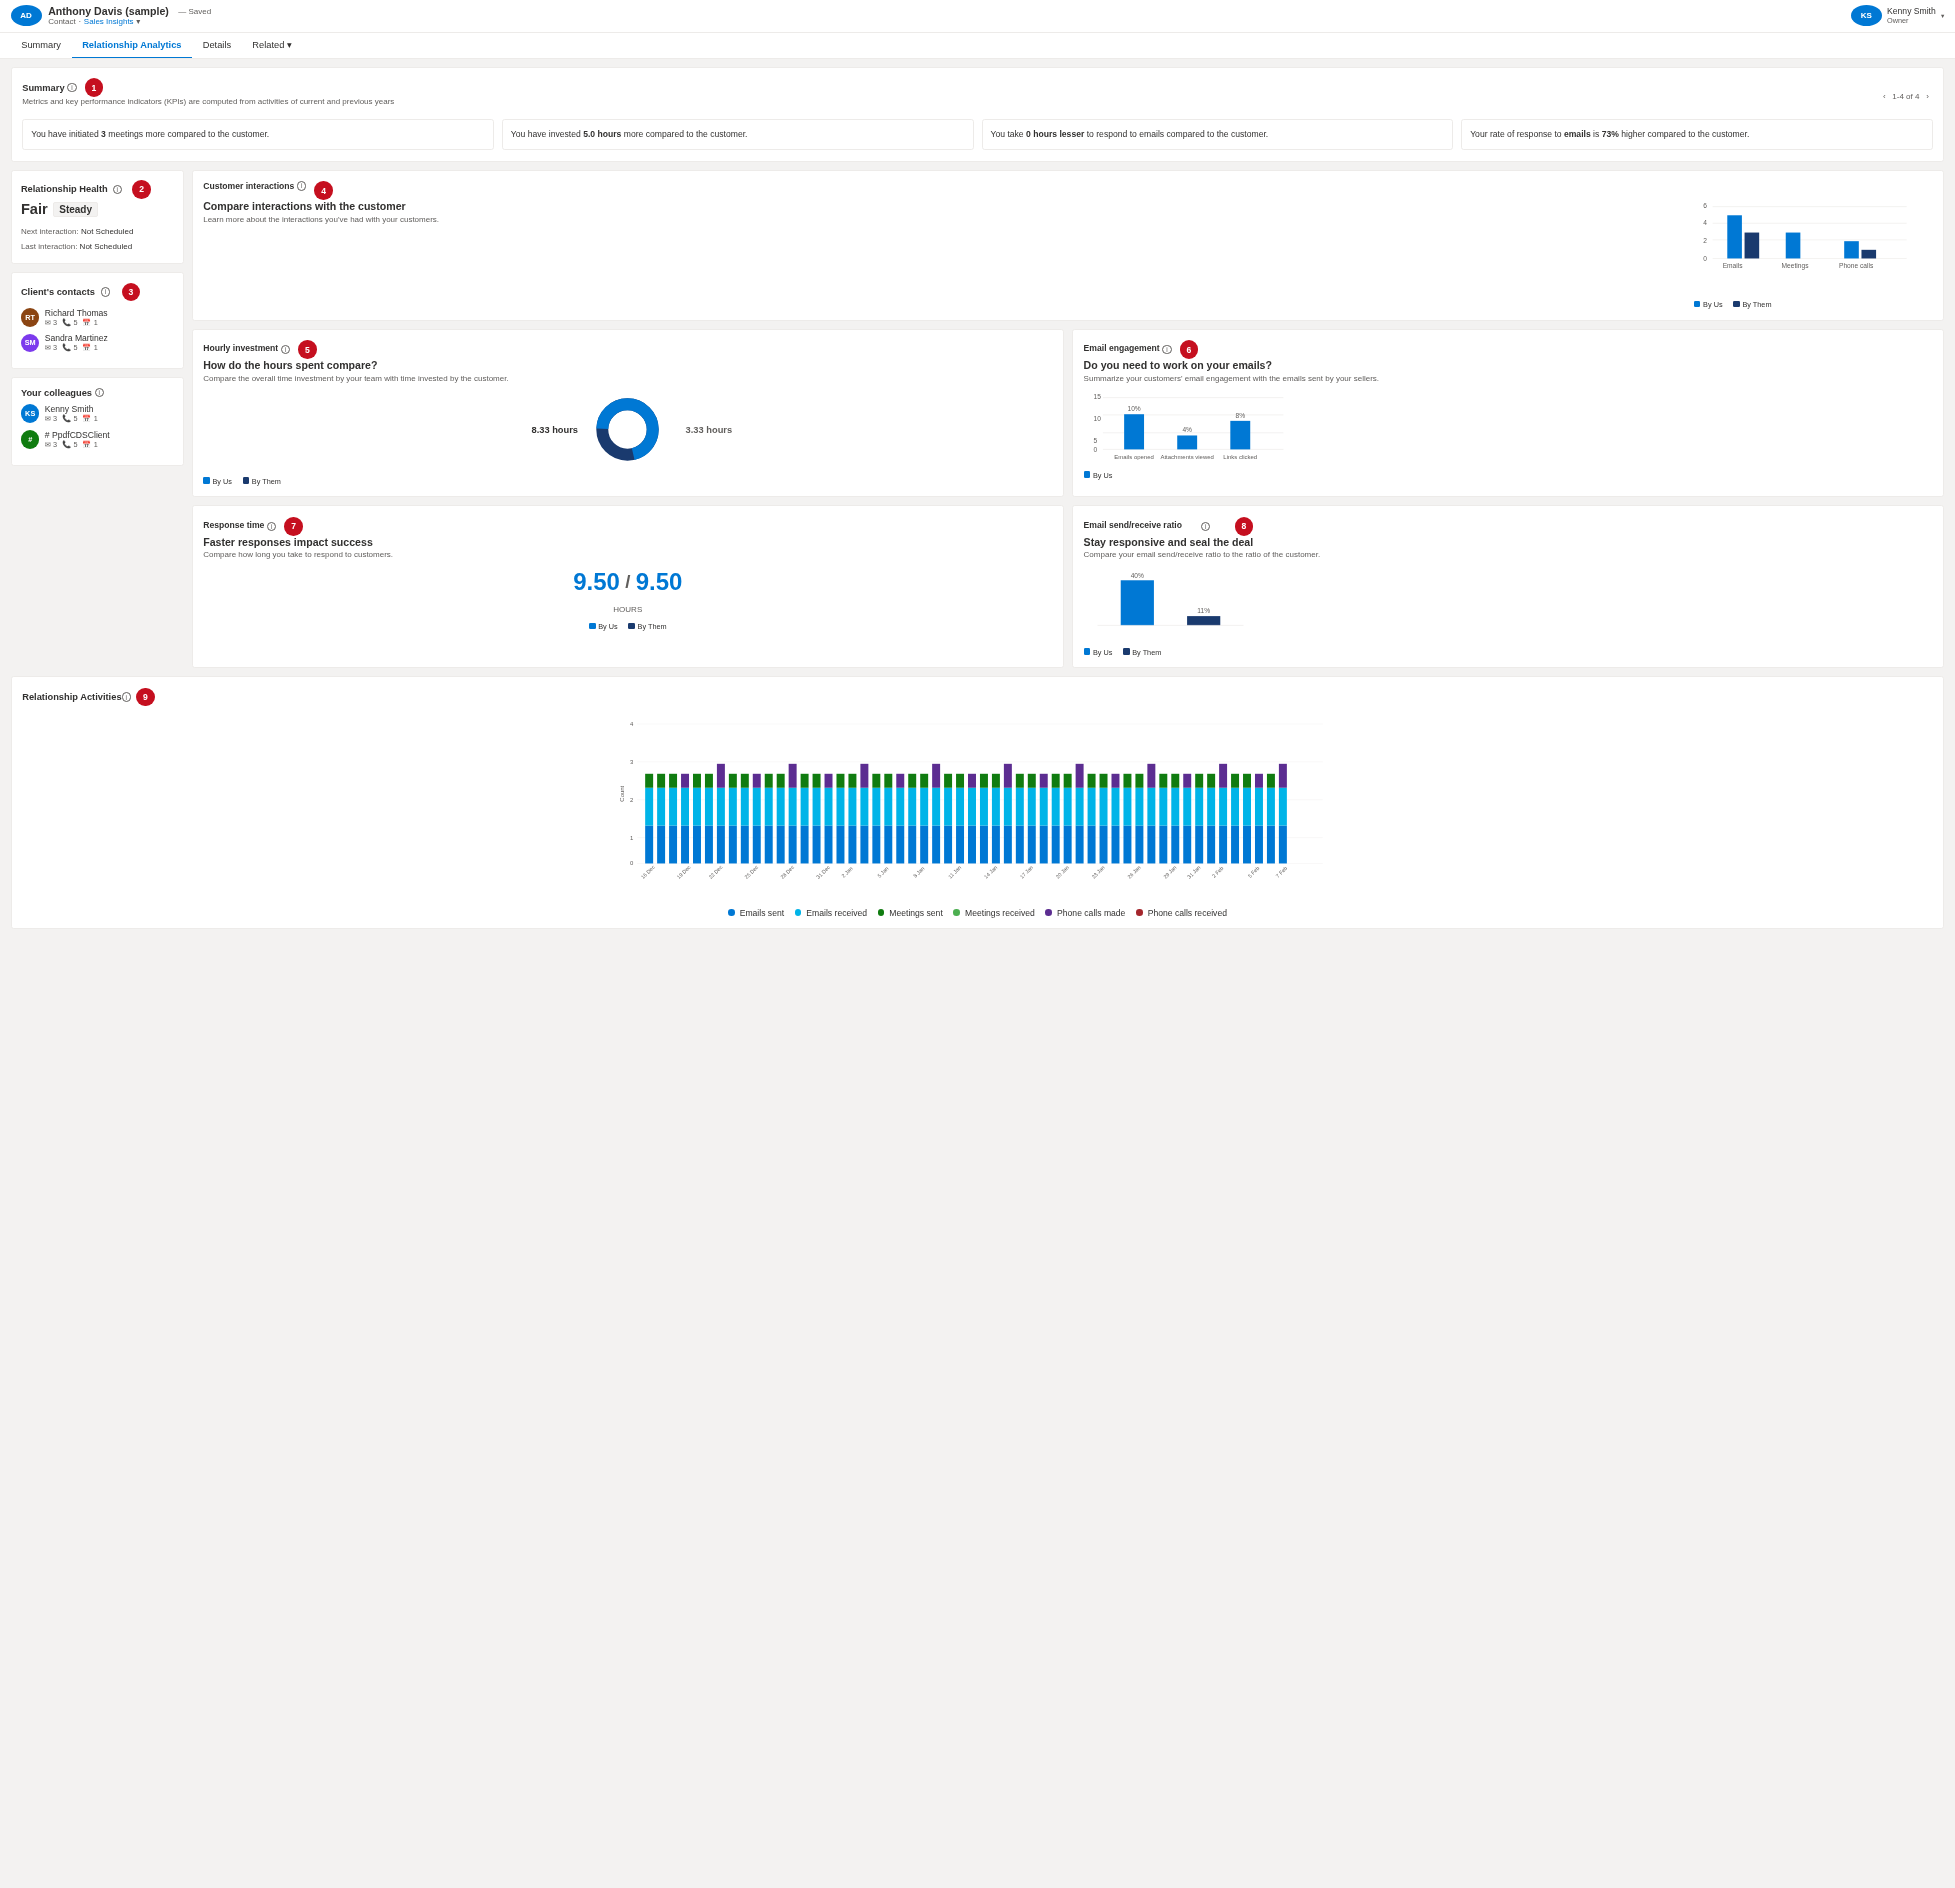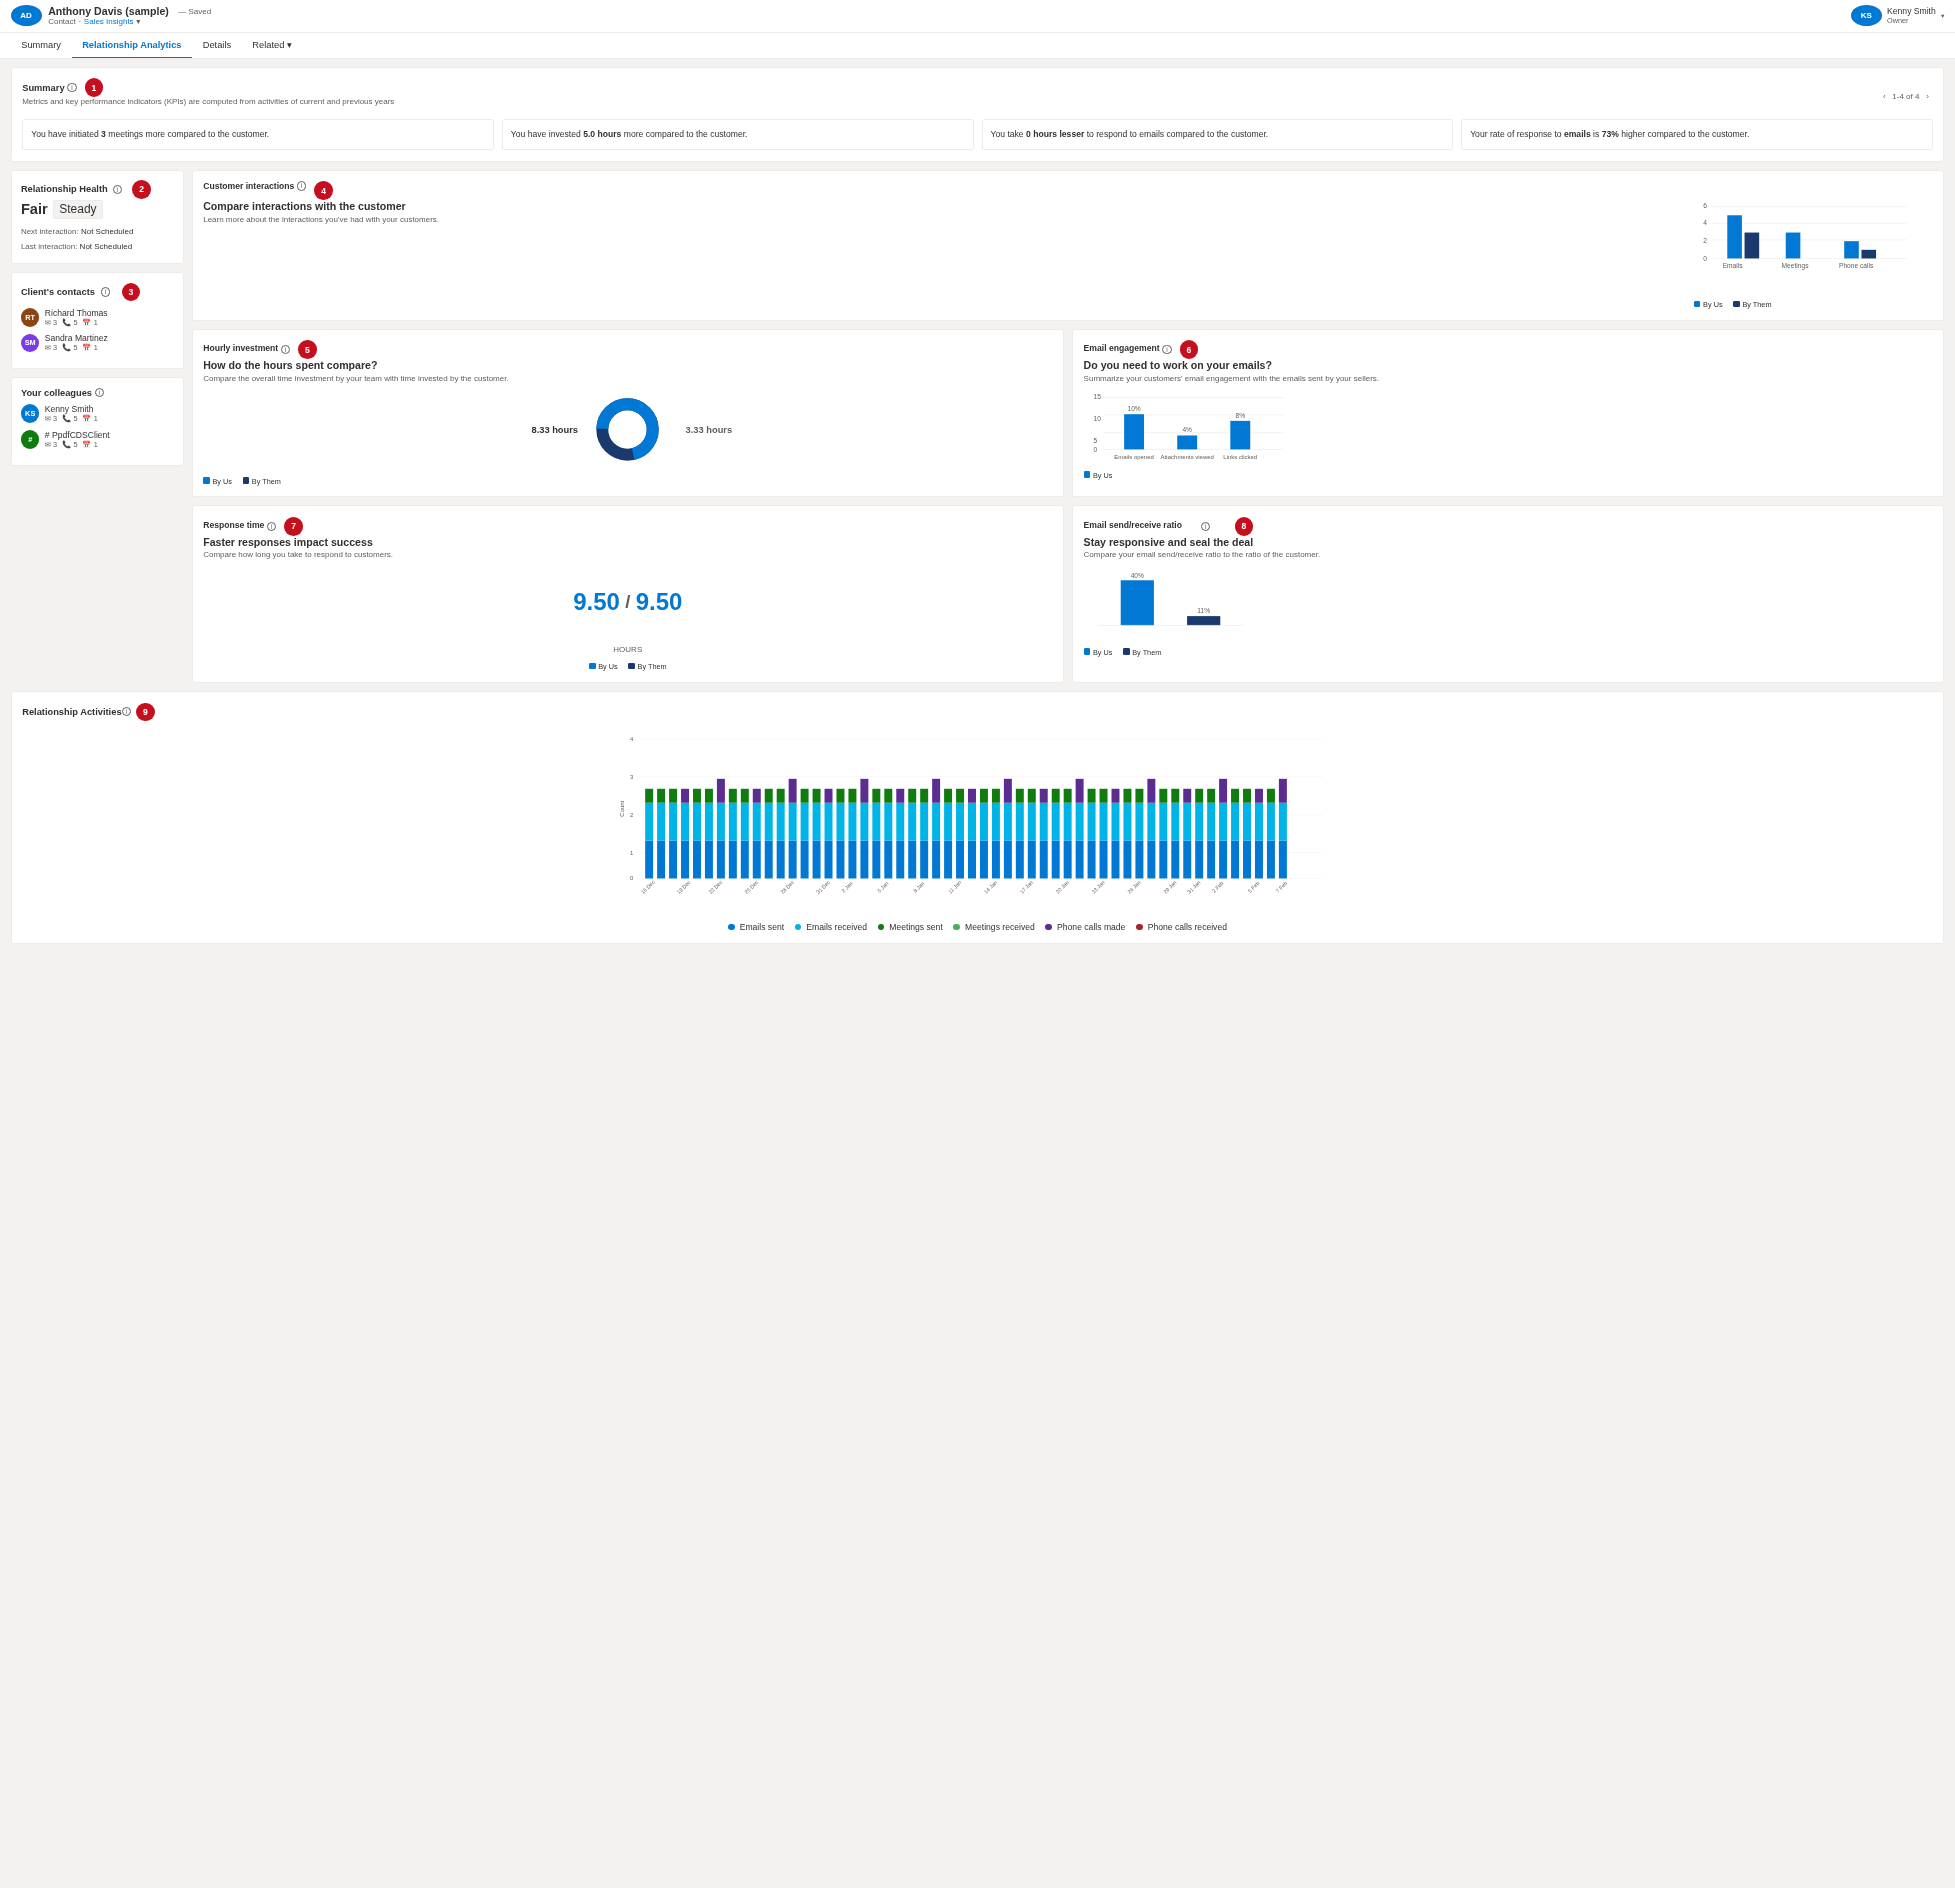--- a/index.html
+++ b/index.html
@@ -122,22 +122,23 @@
       border-radius: 2.7px;
       padding: 9.3px;
     }
     .health-status { font-size: 14.6px; font-weight: 700; margin: 2.7px 0; }
     .steady-badge {
       display: inline-block;
       background: #f3f2f1;
       border: 0.7px solid #edebe9;
       border-radius: 2px;
       padding: 1.3px 5.3px;
-      font-size: 12px;
+      font-size: 10px;
       margin-left: 5.3px;
+      font-weight: bold;
     }
     .next-last { font-size: 8px; color: #605e5c; margin-top: 5.3px; line-height: 1.8; }
 
     .contact-item {
       display: flex;
       align-items: center;
       gap: 5.3px;
       margin-bottom: 6.6px;
     }
     .contact-avatar {
@@ -186,21 +187,21 @@
     .donut-label.them { color: #605e5c; }
 
     
     .response-time-display {
       display: flex;
       align-items: center;
       justify-content: center;
       font-size: 21px;
       font-weight: 700;
       color: #0078d4;
-      margin: 29px 0;
+      margin: 9px 0;
     }
     .response-hours { font-size: 8px; color: #605e5c; text-align: center; }
 
     
     .activities-section {
       background: #fff;
       border: 0.7px solid #edebe9;
       border-radius: 2.7px;
       padding: 10.6px;
     }

